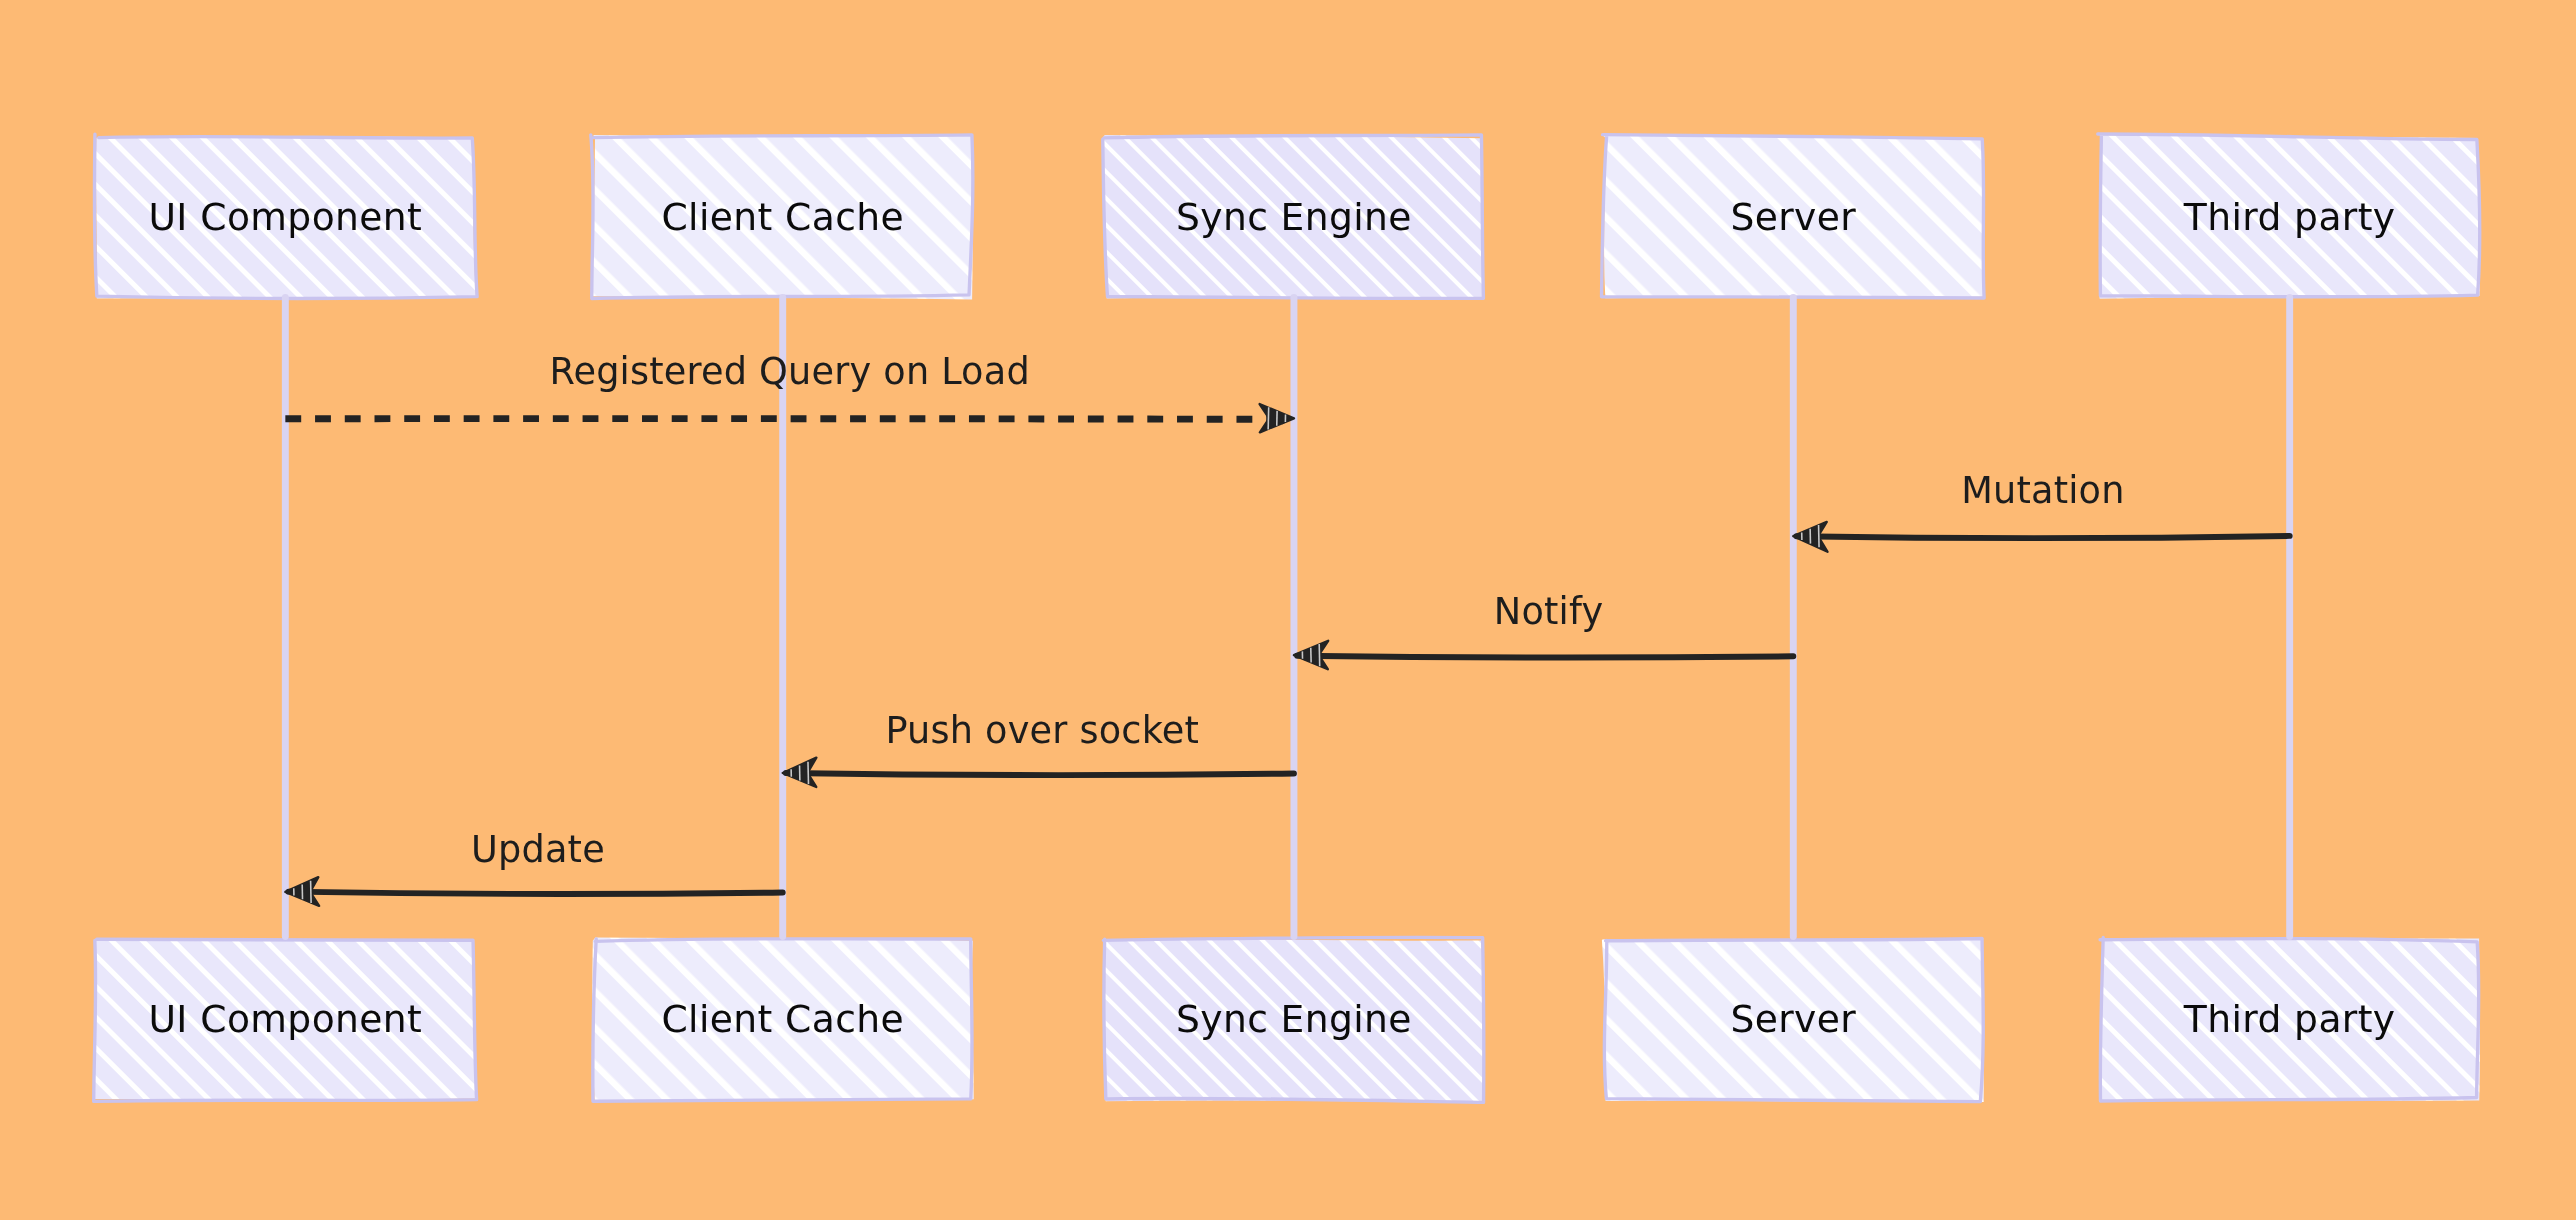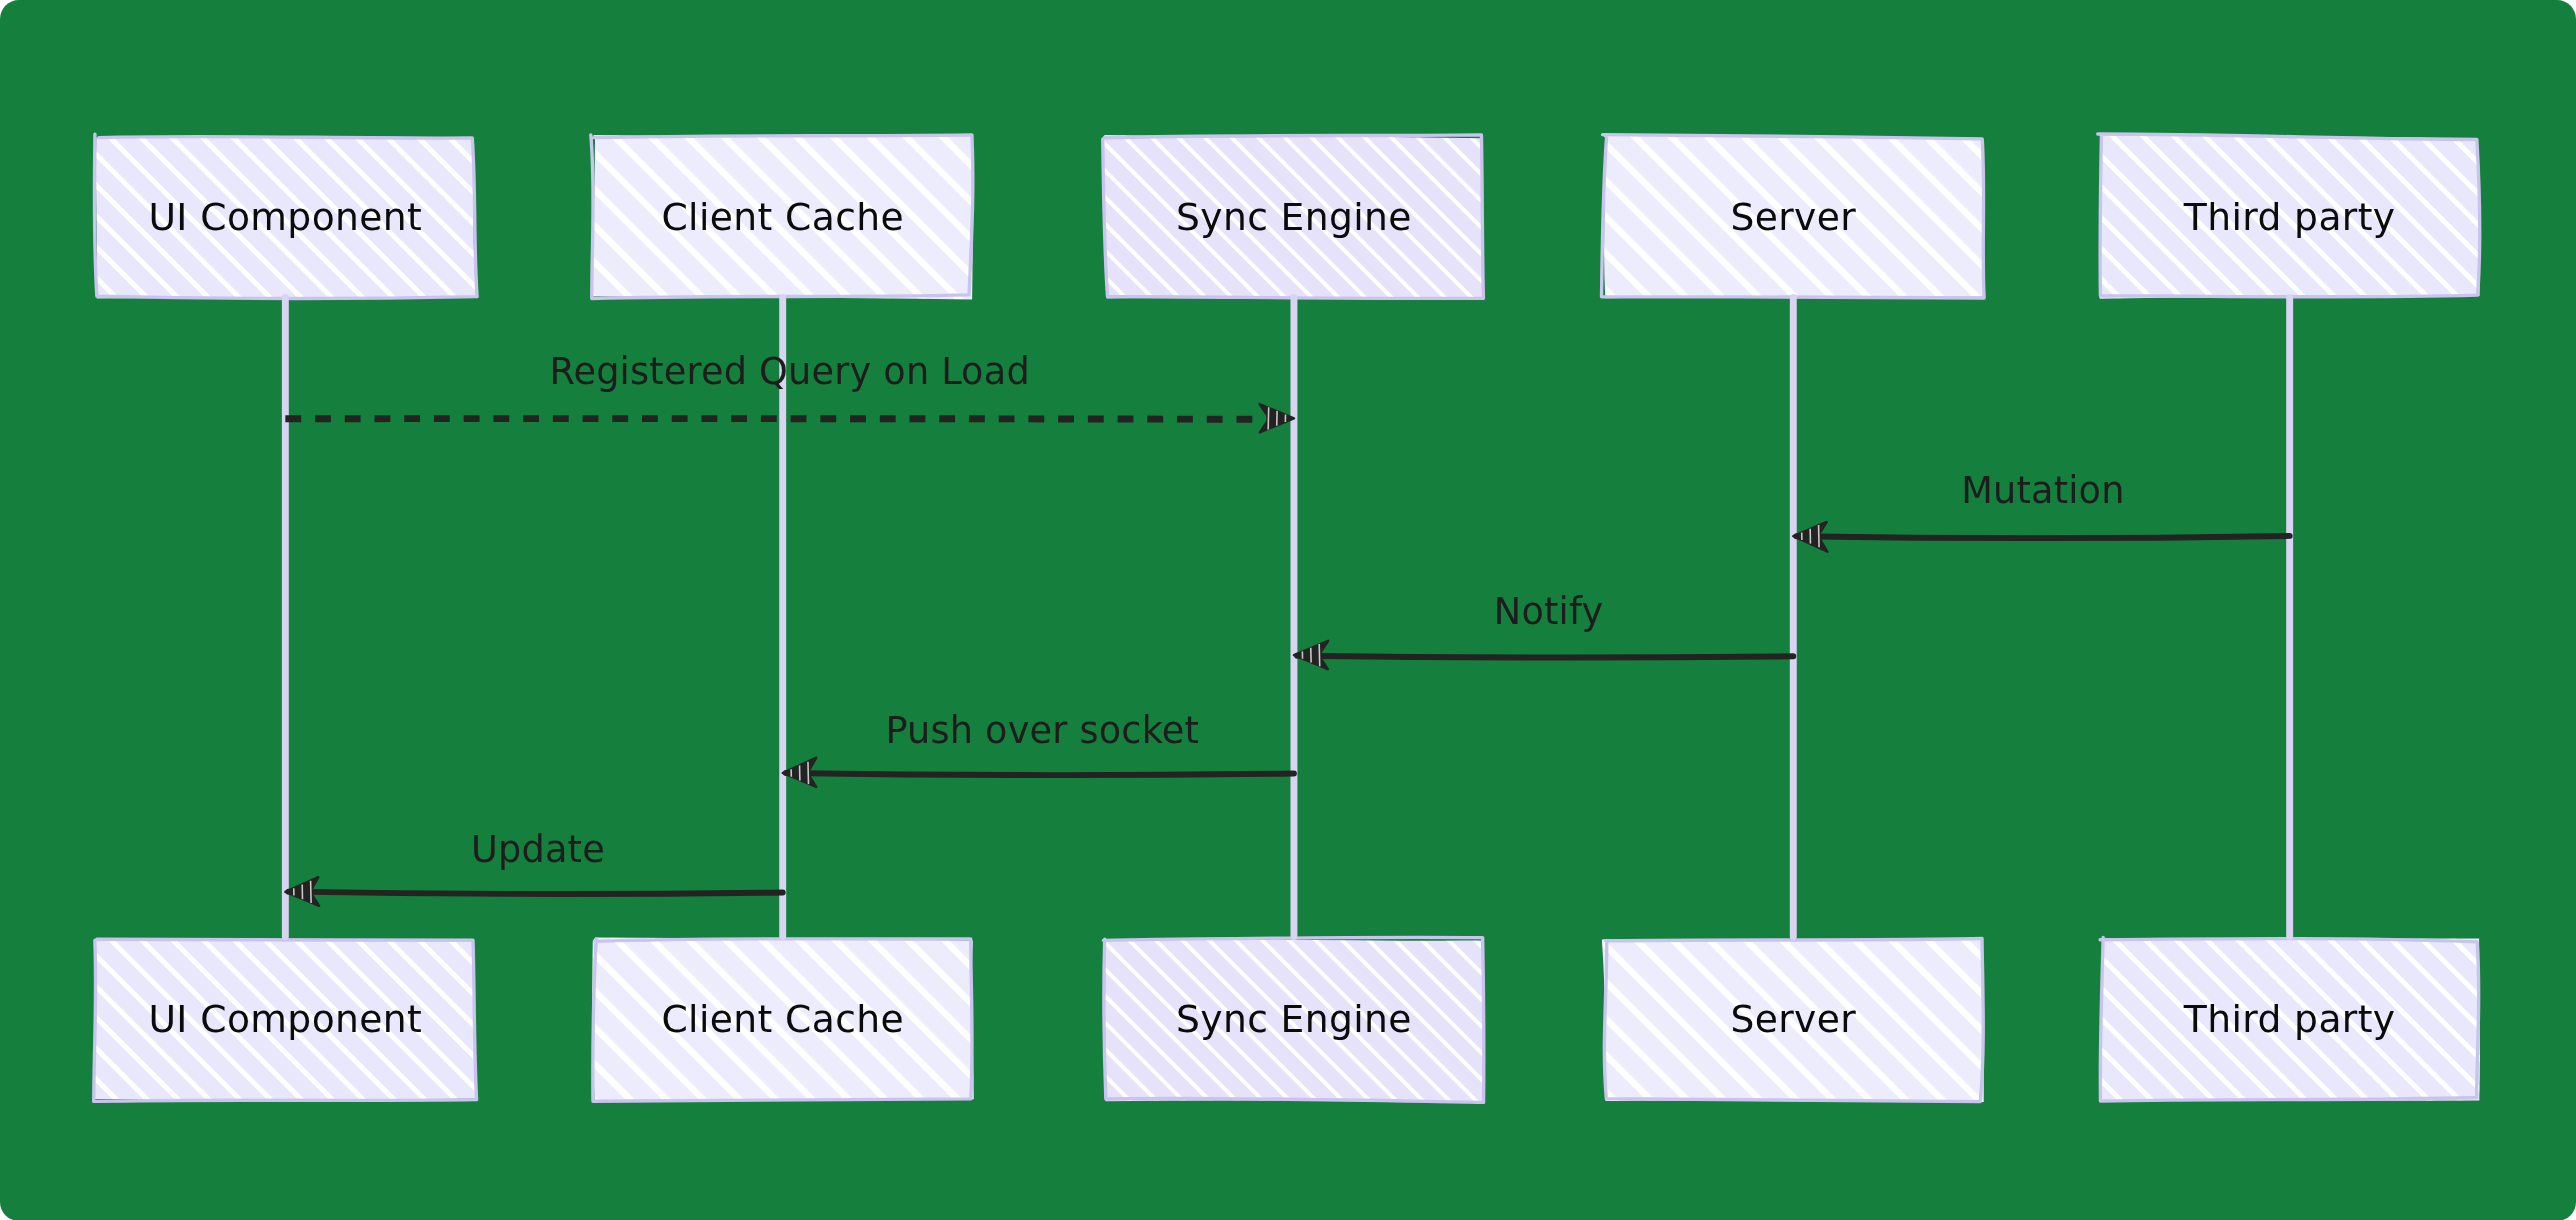--- a/index.html
+++ b/index.html
@@ -10,22 +10,21 @@
   body {
     width: 2576px;
     height: 1221px;
     overflow: hidden;
     font-family: "DejaVu Sans", sans-serif;
   }
   #diagram-root {
     position: relative;
     width: 2576px;
     height: 1221px;
-    background: #15803d;
-    border-radius: 19px;
+    background: #fdba74;
   }
   #diagram-svg {
     position: absolute;
     left: 0;
     top: 0;
     width: 2576px;
     height: 1221px;
     display: block;
   }
   .actor-label {

